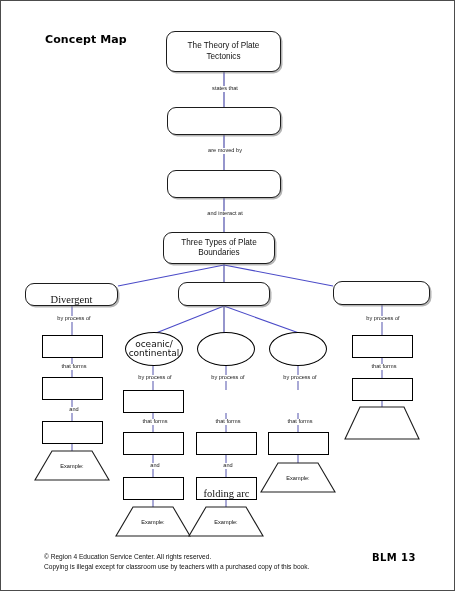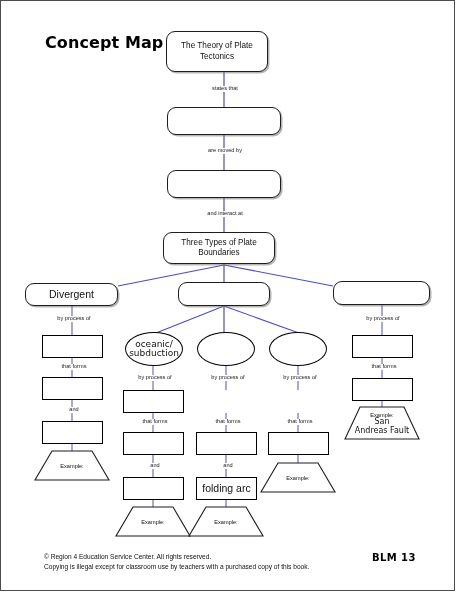--- a/index.html
+++ b/index.html
@@ -56,21 +56,21 @@
   .trap .trap-shape{
     position:absolute;left:0;top:0;width:100%;height:100%;
   }
   .trap .trap-label{
     position:relative;z-index:2;
     width:100%;
     padding-top:2px;
     line-height:1.12;
   }
   .t-node-lg{font-size:8.2px;line-height:1.25;}
-  .t-node-hand{font-size:10.5px;line-height:1.05;font-family:Liberation Sans, sans-serif;}
+  .t-node-hand{font-size:10.5px;line-height:1.05;font-family:Liberation Serif, serif;align-items:flex-end;}
   .t-node-hand-sm{font-size:9px;line-height:1.05;font-family:"DejaVu Sans", sans-serif;}
   .t-link{
     position:absolute;
     font-size:5.6px;
     color:#1a1a1a;
     text-align:center;
     white-space:nowrap;
     background:#ffffff;
     padding:0 1px;
     z-index:4;
@@ -81,21 +81,21 @@
     font-family:"Liberation Sans", sans-serif;
   }
   .t-example-fill{
     font-size:8px;
     font-family:"DejaVu Sans", sans-serif;
     line-height:1.1;
   }
   
   .concept-map-title{
     position:absolute;left:45px;top:33px;
-    font-size:16px;font-weight:bold;
+    font-size:11px;font-weight:bold;
     font-family:"DejaVu Sans", sans-serif;
     color:#000;
     letter-spacing:.1px;
   }
   
   .footer{
     position:absolute;left:44px;top:552px;
     font-size:6.6px;
     line-height:1.55;
     color:#111;
@@ -170,21 +170,21 @@
 
     <g stroke="#7b7bc0" stroke-width="1.3" fill="none">
       <line x1="382" y1="305" x2="382" y2="335"></line>
       <line x1="382" y1="358" x2="382" y2="378"></line>
       <line x1="382" y1="401" x2="382" y2="408"></line>
     </g>
   </svg>
 
   <div class="concept-map-title">Concept Map</div>
 
-  <div class="node rrect t-node-lg" style="left:166px;top:31px;width:102px;height:41px;">
+  <div class="node rrect t-node-lg" style="left:166px;top:31px;width:115px;height:41px;">
     <span style="white-space:pre-line;">The Theory of Plate
 Tectonics</span>
   </div>
 
   <div class="t-link" style="left:200px;top:86px;width:48px;">states that</div>
 
   <div class="node rrect" style="left:167px;top:107px;width:114px;height:28px;">
     <span></span>
   </div>
 
@@ -236,21 +236,21 @@
       <polygon points="18,1 58,1 75,30 1,30" fill="#ffffff" stroke="#1d1d1d" stroke-width="1.1"></polygon>
     </svg>
     <div class="trap-label">
       <div class="t-example">Example:</div>
       <div class="t-example-fill" style="white-space:pre-line;"></div>
     </div>
   </div>
 
   <div class="node oval t-node-hand-sm" style="left:125px;top:332px;width:58px;height:34px;">
     <span style="white-space:pre-line;">oceanic/
-subduction</span>
+continental</span>
   </div>
 
   <div class="node oval" style="left:197px;top:332px;width:58px;height:34px;">
     <span></span>
   </div>
 
   <div class="node oval" style="left:269px;top:332px;width:58px;height:34px;">
     <span></span>
   </div>
 
@@ -335,25 +335,20 @@
   <div class="t-link" style="left:364px;top:364px;width:38px;">that forms</div>
 
   <div class="node rect" style="left:352px;top:378px;width:61px;height:23px;">
     <span></span>
   </div>
 
   <div class="node trap" style="left:344px;top:406px;width:76px;height:34px;">
     <svg class="trap-shape" viewBox="0 0 76 34" preserveAspectRatio="none">
       <polygon points="16,1 60,1 75,33 1,33" fill="#ffffff" stroke="#1d1d1d" stroke-width="1.1"></polygon>
     </svg>
-    <div class="trap-label">
-      <div class="t-example">Example:</div>
-      <div class="t-example-fill" style="white-space:pre-line;">San
-Andreas Fault</div>
-    </div>
   </div>
 
   <div class="footer">
     <div>© Region 4 Education Service Center.  All rights reserved.</div>
     <div>Copying is illegal except for classroom use by teachers with a purchased copy of this book.</div>
   </div>
   <div class="footer-page">BLM  13</div>
 
 </div>
 

